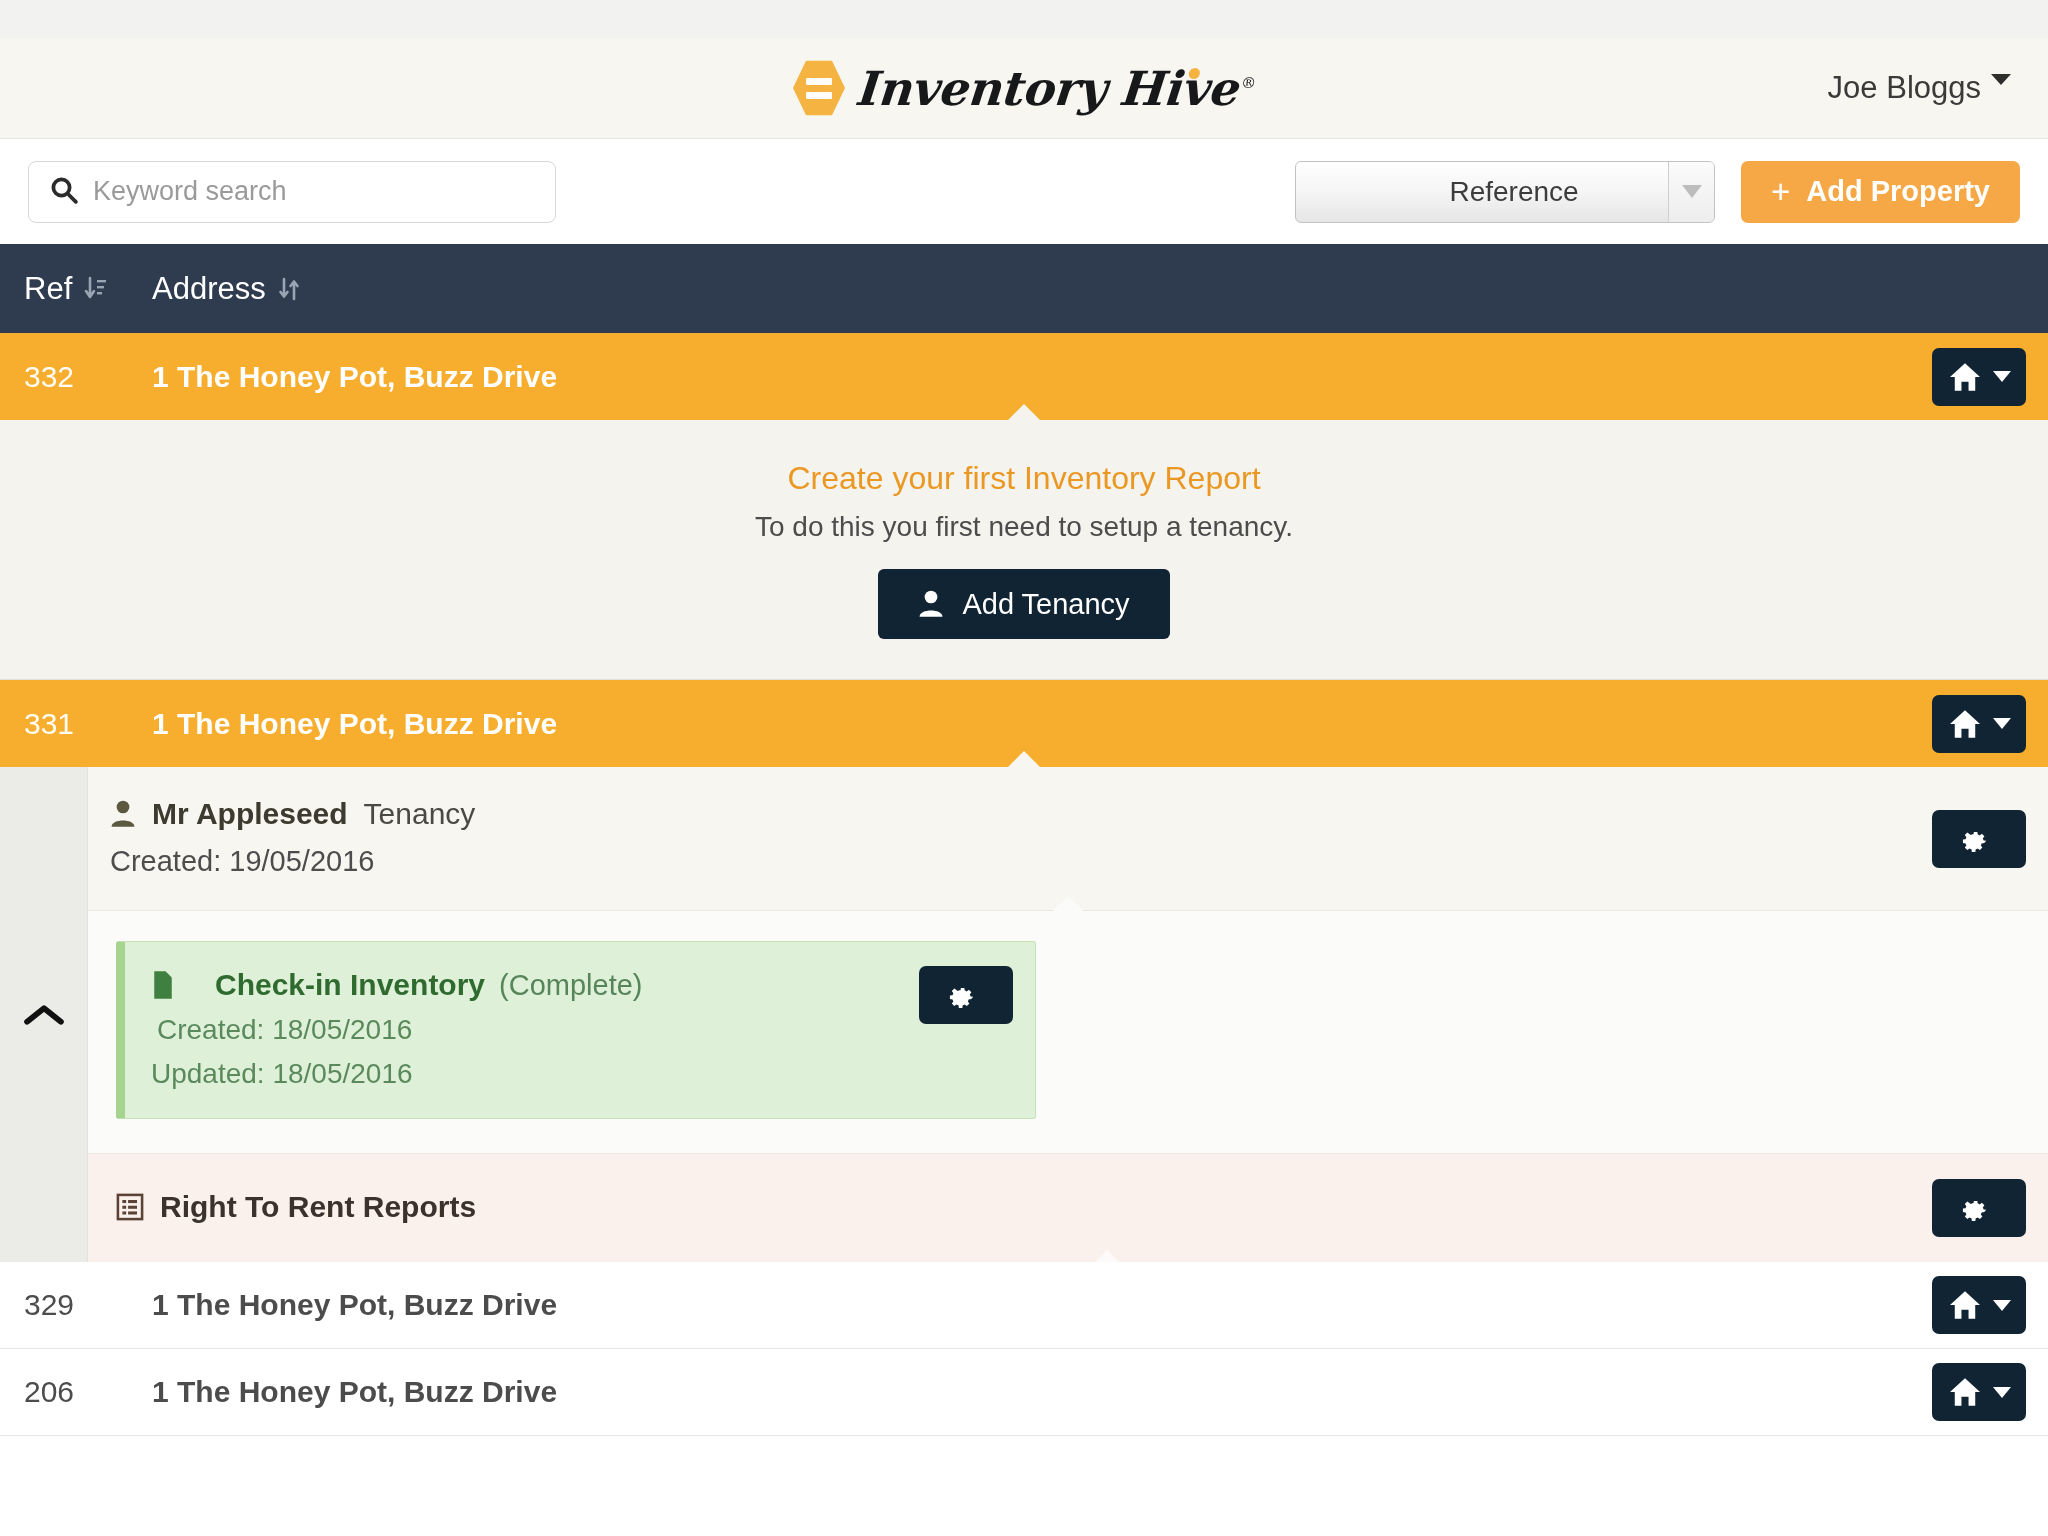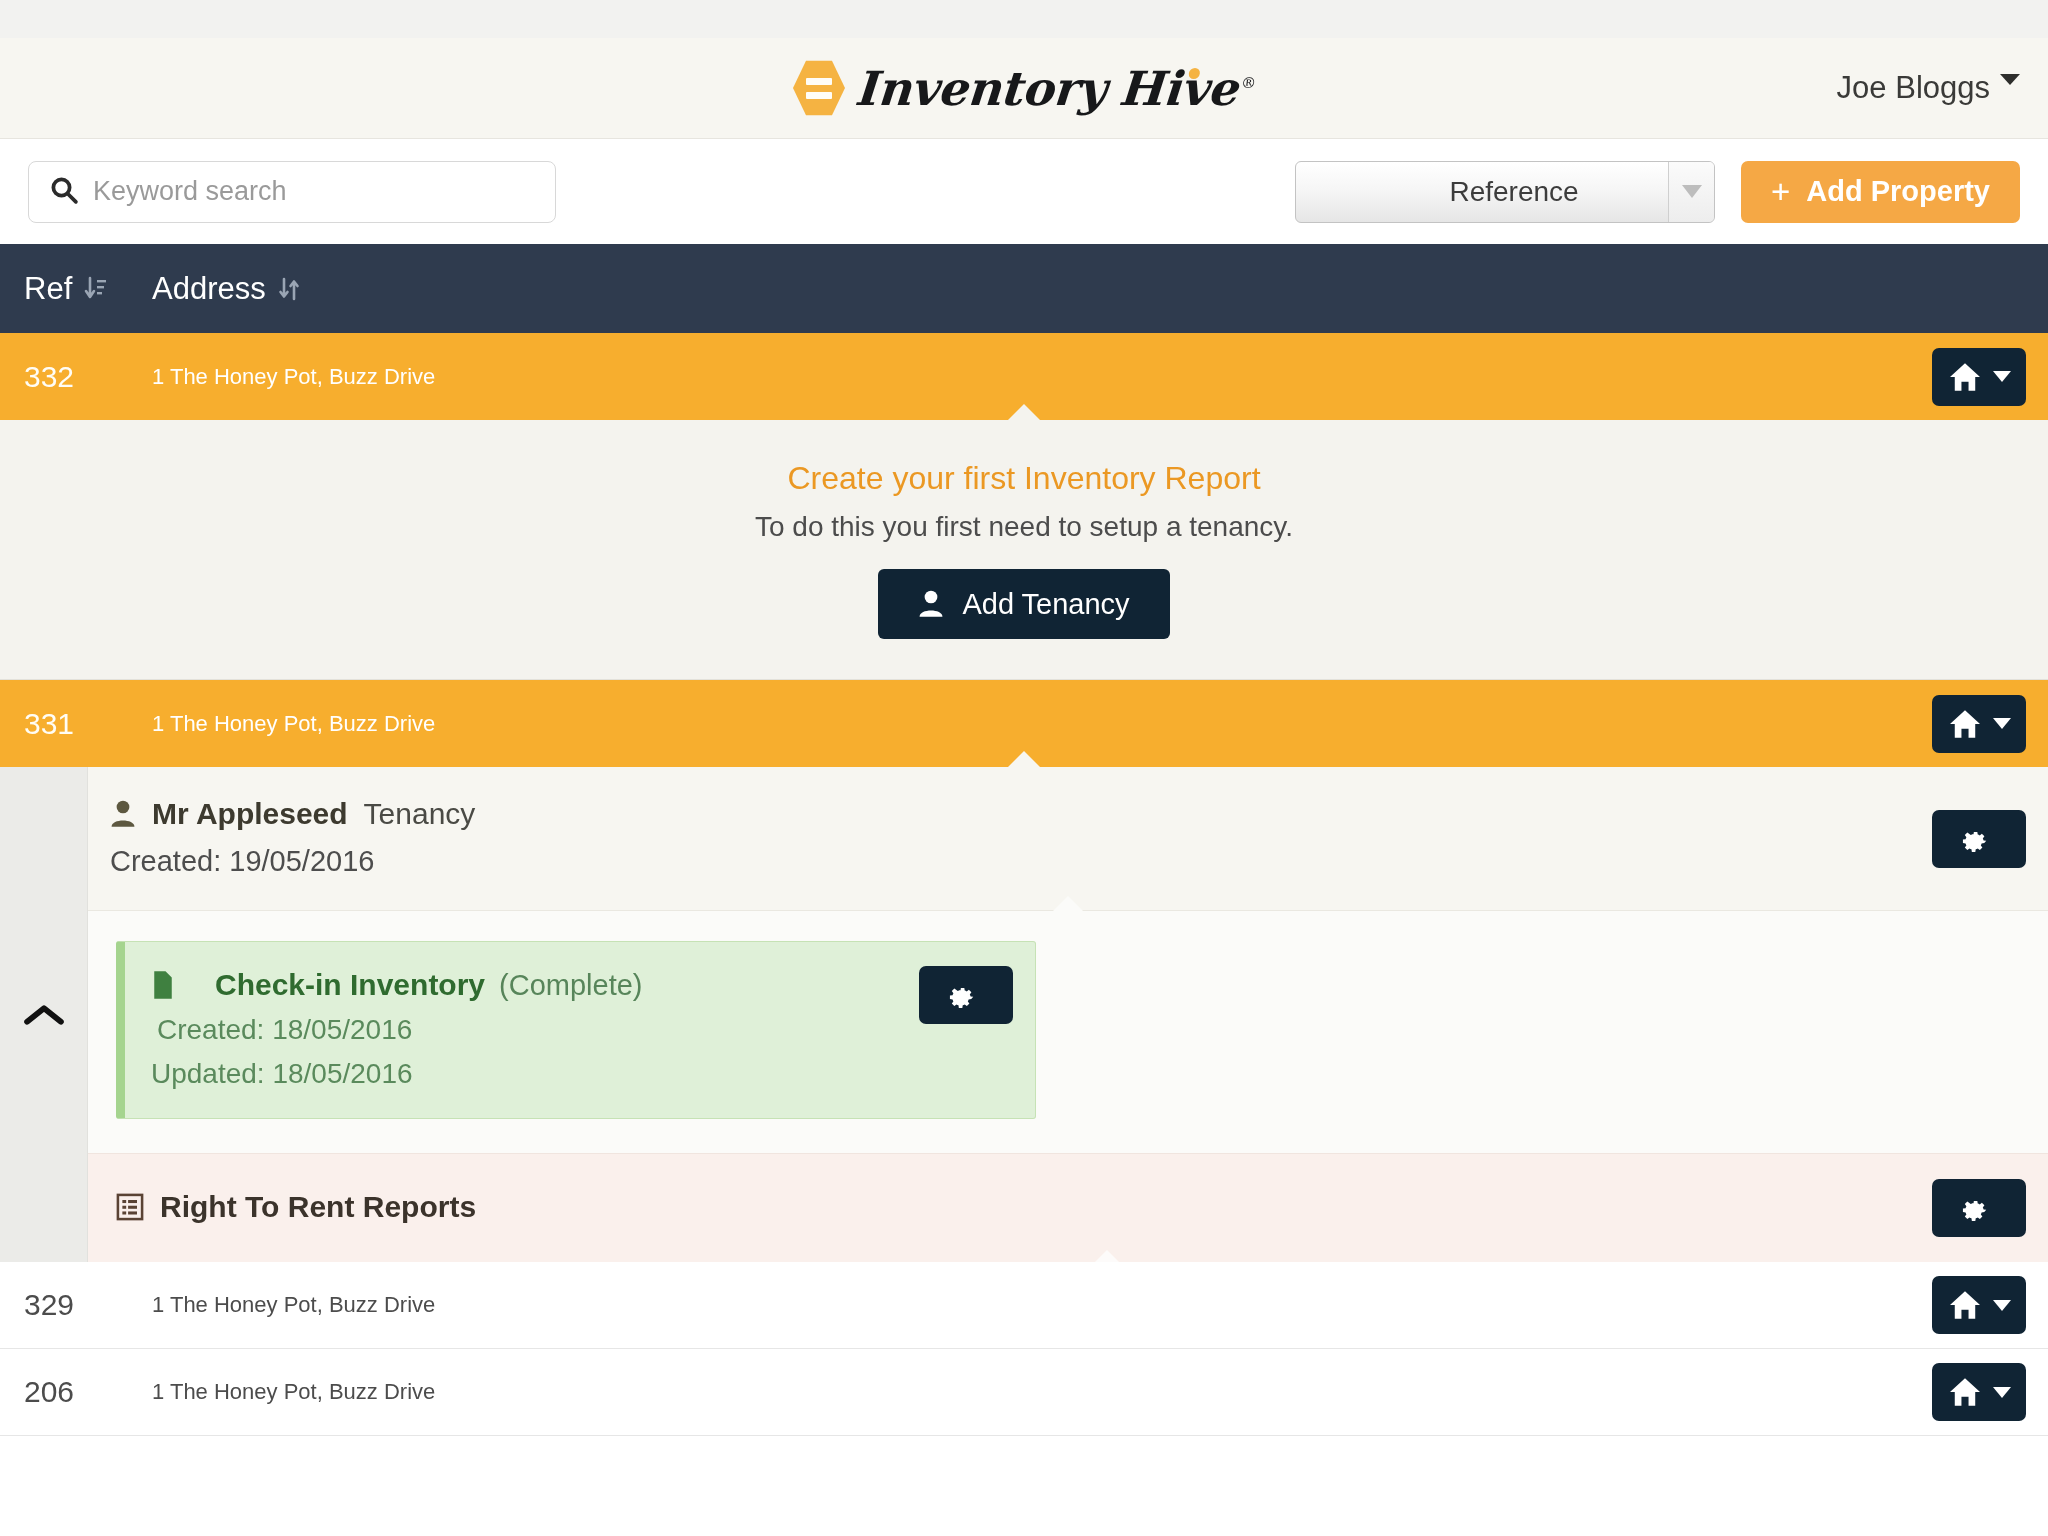--- a/index.html
+++ b/index.html
@@ -34,21 +34,21 @@
     color: #17181a;
     position: relative;
     transform: skewX(-7deg);
   }
   .brand .dot-i {
     position: absolute; width: 11px; height: 11px; border-radius: 50%;
     background: #f5b342; top: 7px; right: 57px;
   }
   .brand .reg { font-size: 15px; font-style: normal; font-weight: 400; vertical-align: super; }
   .user-menu {
-    position: absolute; right: 28px; top: 50%; transform: translateY(-50%);
+    position: absolute; right: 37px; top: 50%; transform: translateY(-50%);
     display: flex; align-items: flex-start; gap: 10px; cursor: pointer; text-align: right;
   }
   .user-name { font-size: 31px; color: #3a3a38; }
   .caret-dn {
     width: 0; height: 0; margin-top: 4px;
     border-left: 10px solid transparent; border-right: 10px solid transparent;
     border-top: 11px solid #2e2e2c;
   }
 
   
@@ -111,21 +111,21 @@
   .th.addr { }
   .sort-ico { display: inline-flex; }
 
   
   .prop-row {
     background: #f7ae2e; height: 87px;
     display: flex; align-items: center; padding-left: 24px;
     position: relative; cursor: pointer;
   }
   .prop-row .ref { width: 128px; font-size: 30px; color: #fffdf6; }
-  .prop-row .addr { font-size: 22px; color: #ffffff; }
+  .prop-row .addr { font-size: 30px; color: #ffffff; font-weight: bold; }
   .prop-row.plain { background: #fff; border-bottom: 1px solid #e6e6e6; }
   .prop-row.plain .ref, .prop-row.plain .addr { color: #4c4c4c; }
   .icon-btn {
     position: absolute; right: 22px; top: 50%; transform: translateY(-50%);
     background: #102434; border-radius: 7px;
     height: 58px; width: 94px;
     display: flex; align-items: center; justify-content: center; gap: 11px;
     cursor: pointer;
   }
   .icon-btn .mini-caret {

